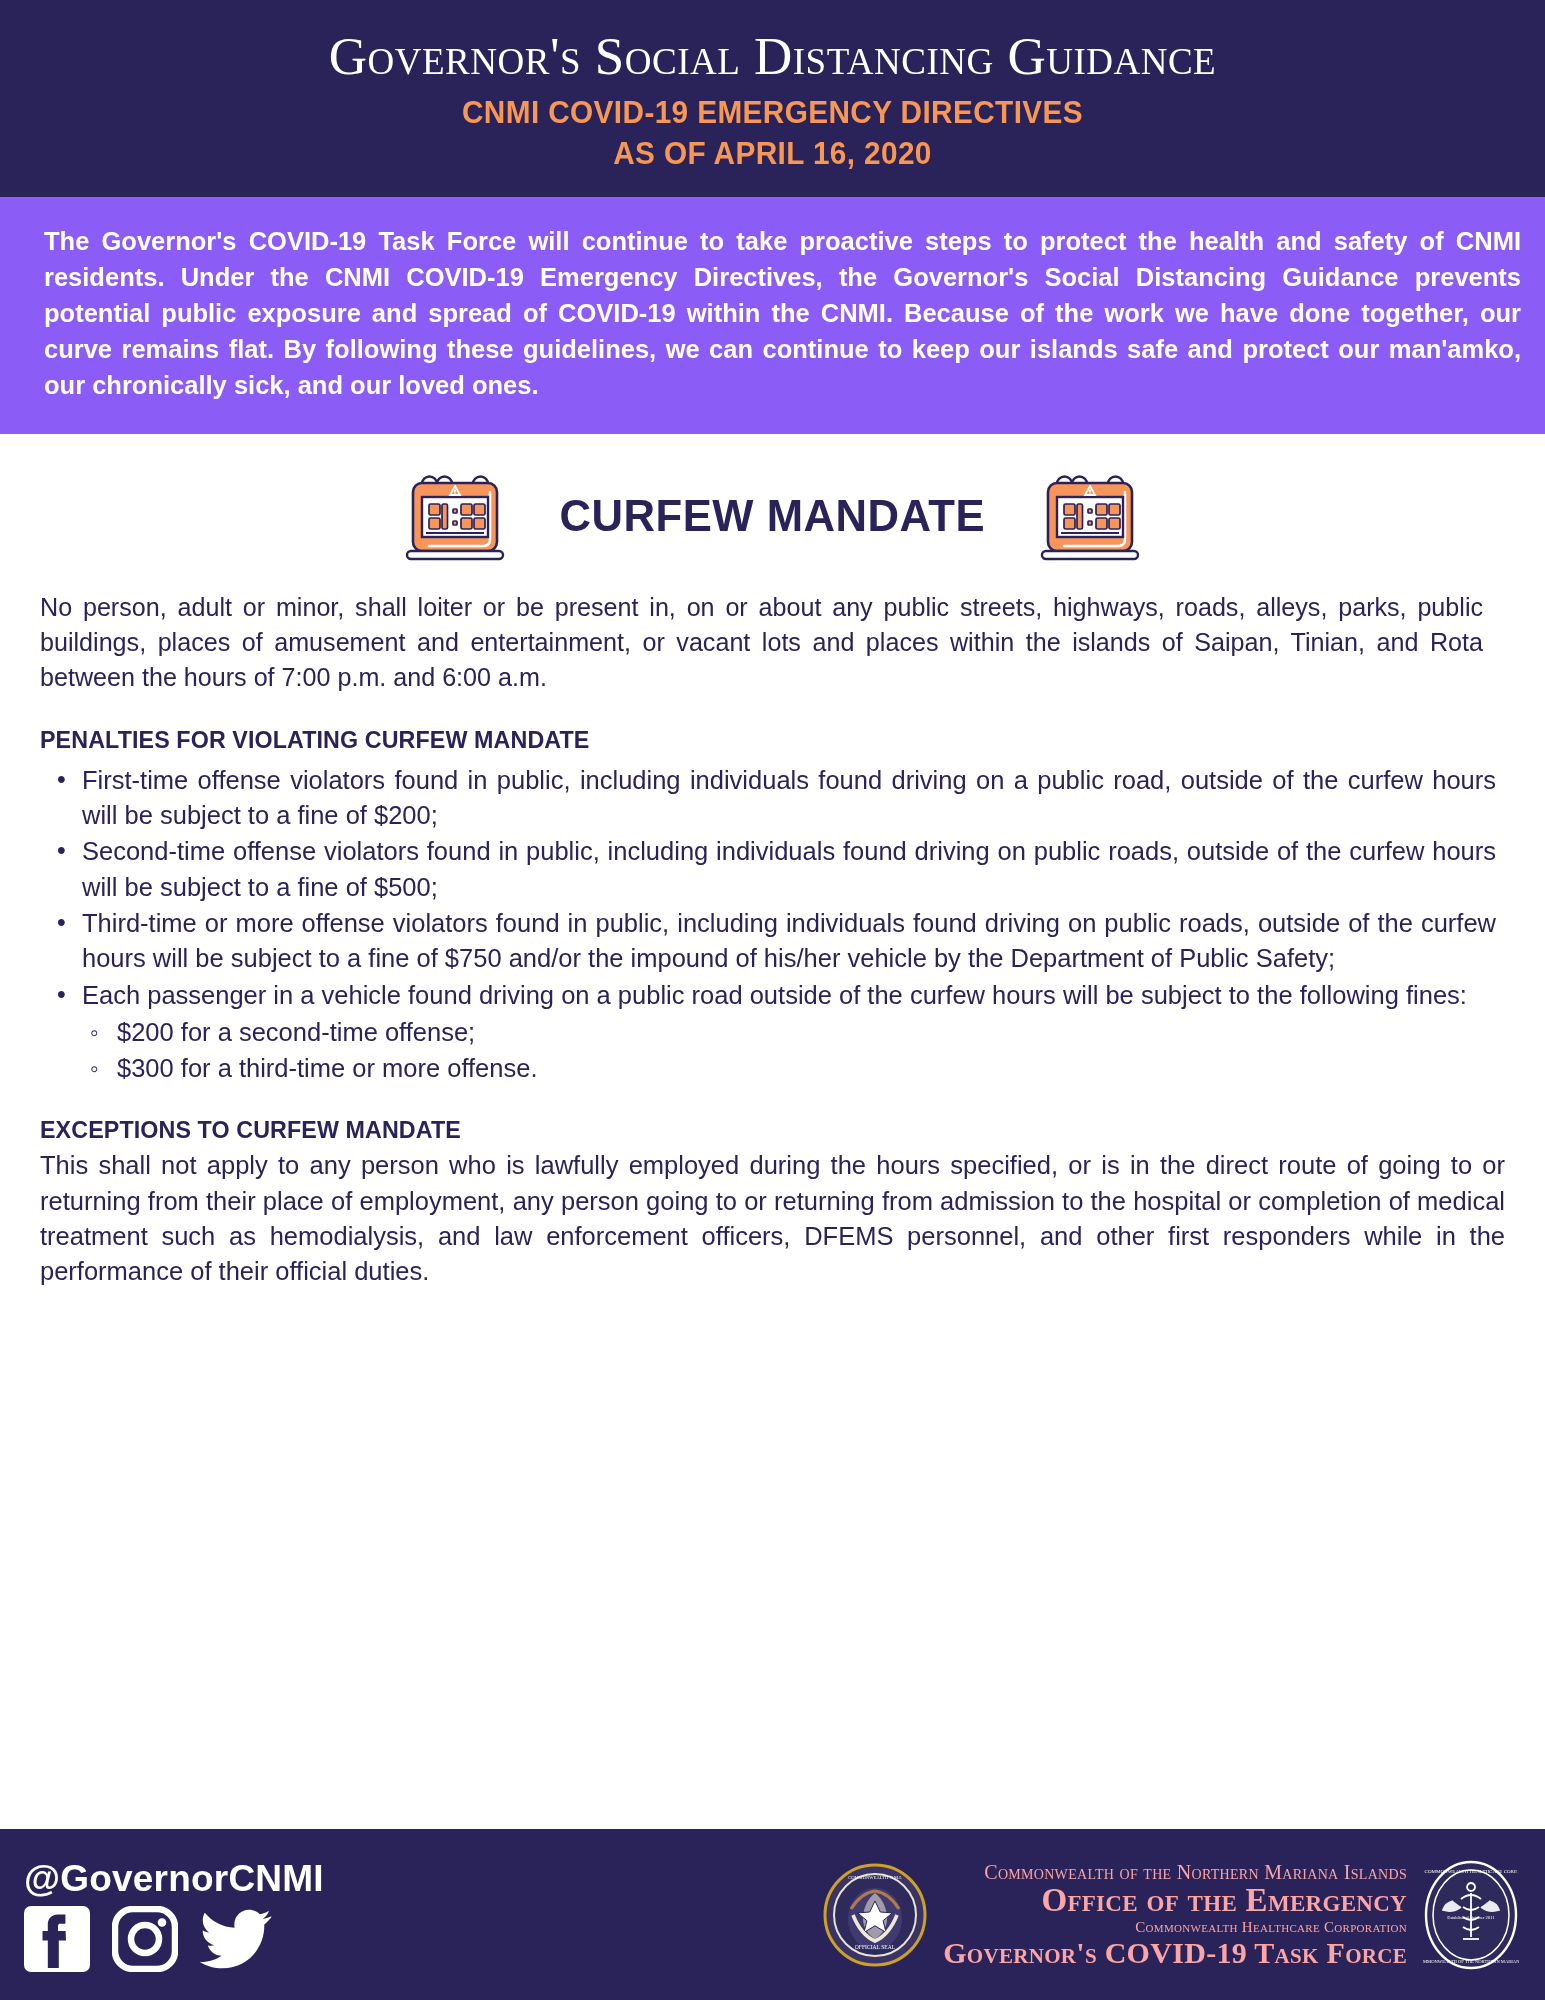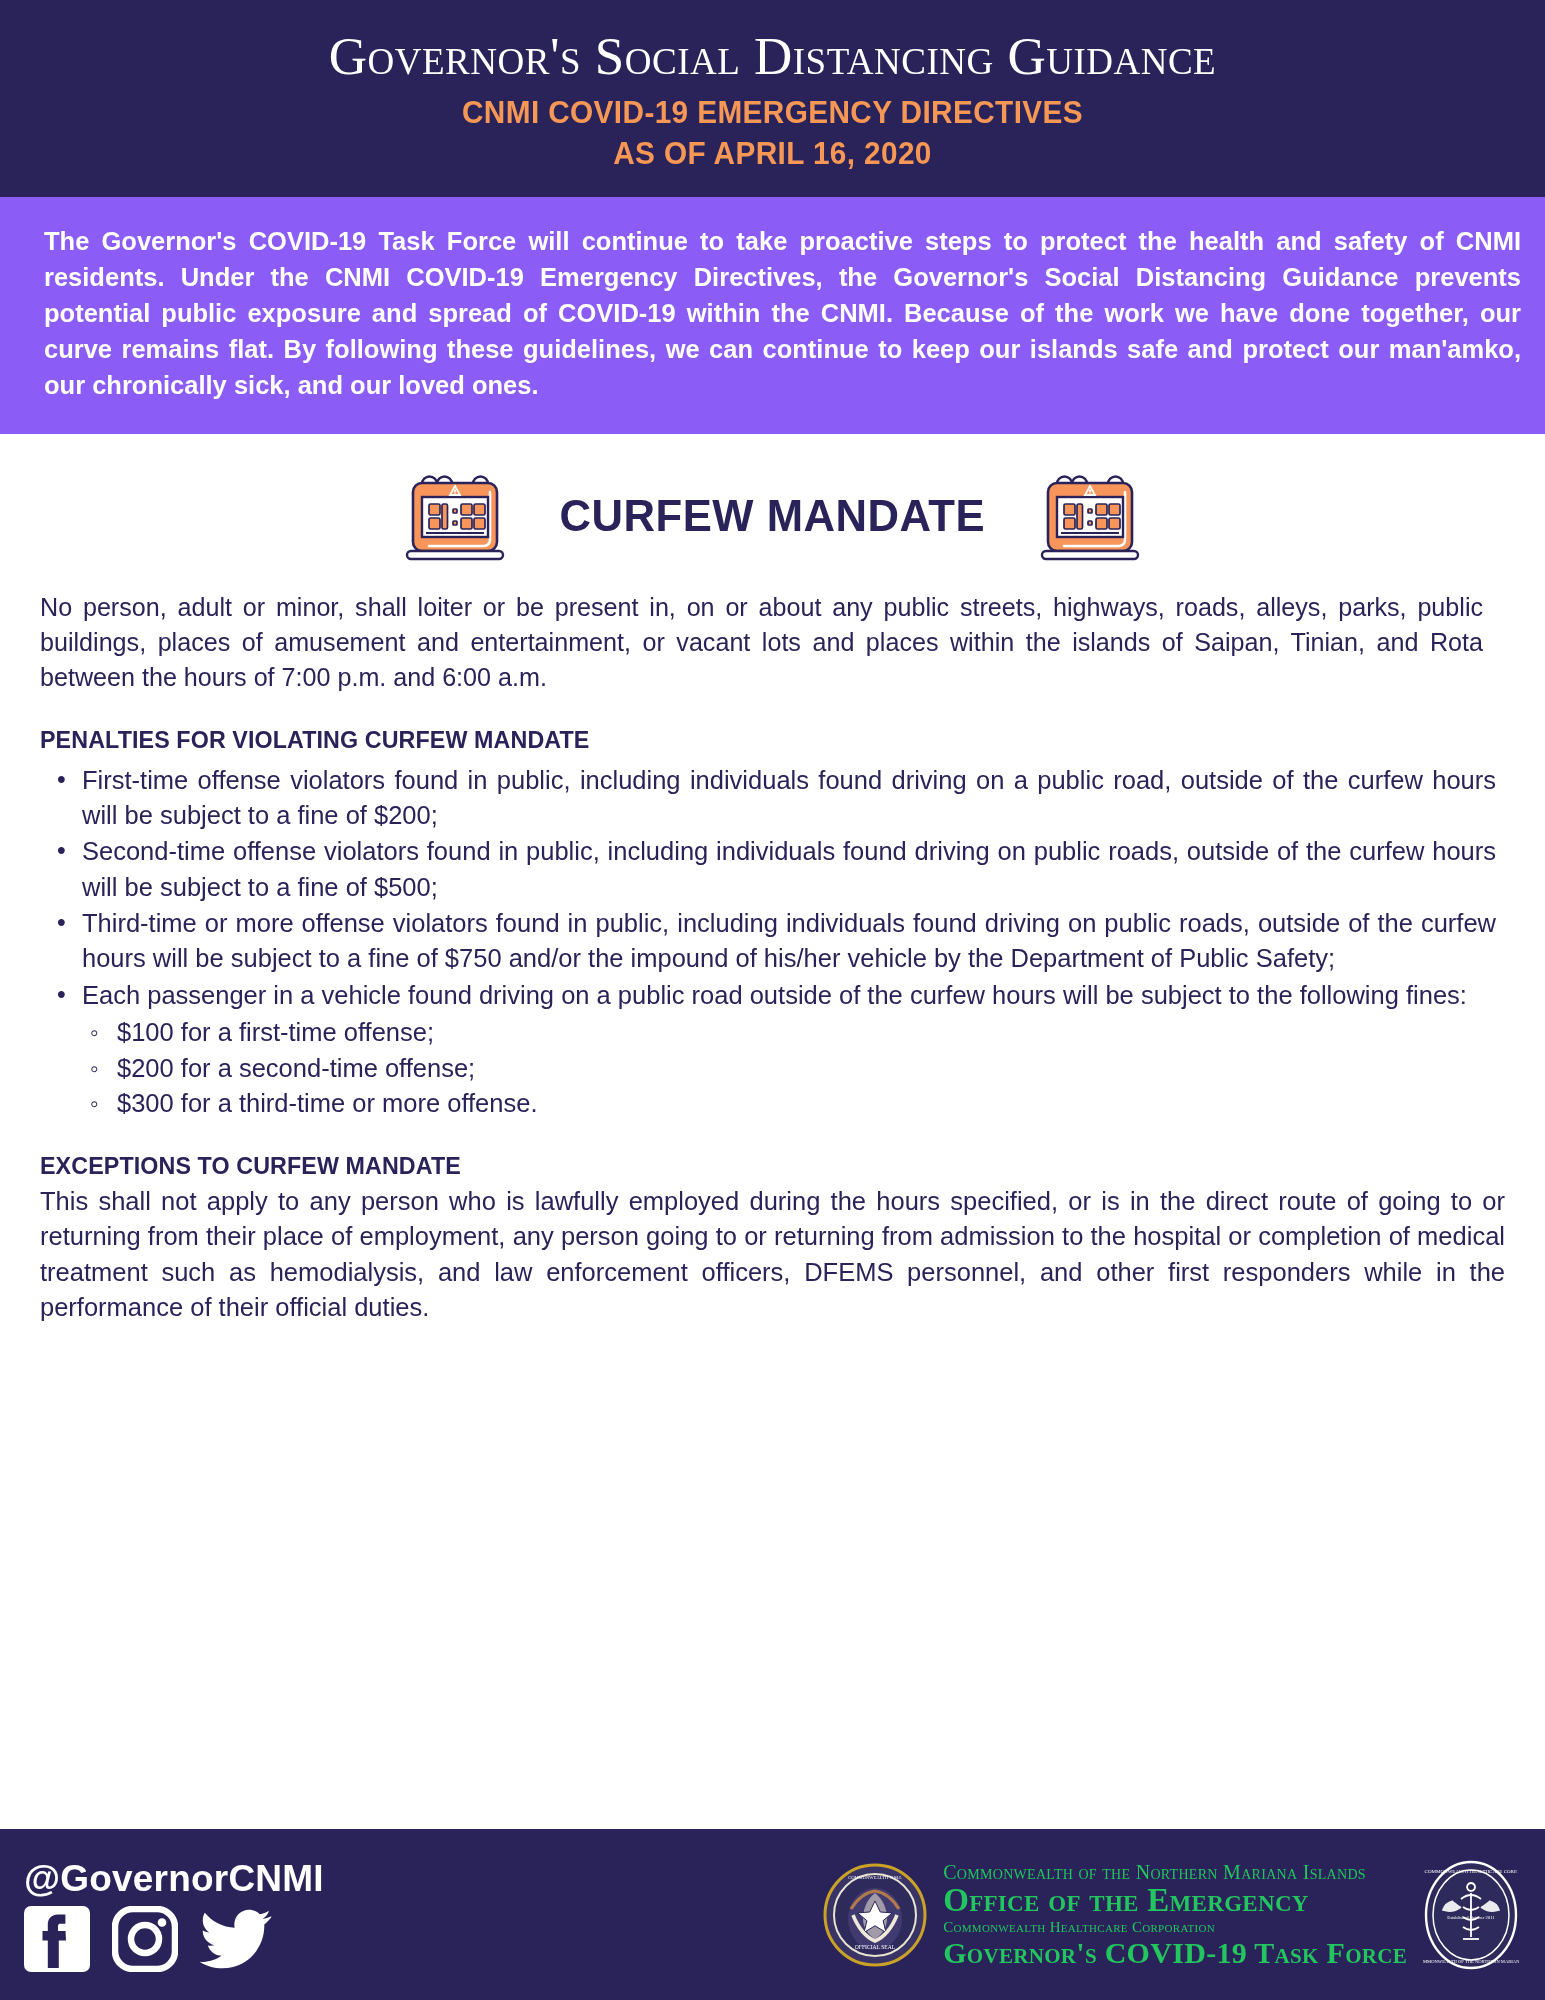--- a/index.html
+++ b/index.html
@@ -153,22 +153,22 @@
     margin-left:auto;
     display:flex;
     align-items:center;
     gap:16px;
     padding-right:26px;
   }
   .seal-left { width:104px; height:104px; }
   .seal-right { width:96px; height:112px; }
   .footer-lines {
     font-family:"Liberation Serif", serif;
-    color:#22c55e;
-    text-align:left;
+    color:#fca5a5;
+    text-align:right;
     line-height:1.0;
   }
   .fl1 { font-size:20px; font-variant:small-caps; letter-spacing:0.3px; }
   .fl2 { font-size:33px; font-variant:small-caps; font-weight:bold; letter-spacing:0.3px; margin:2px 0 3px 0; }
   .fl3 { font-size:15px; font-variant:small-caps; letter-spacing:0.3px; }
   .fl4 { font-size:30px; font-variant:small-caps; font-weight:bold; letter-spacing:0.3px; margin-top:3px; }
 </style>
 </head>
 <body>
 
@@ -252,21 +252,20 @@
 
   <div class="sec-title">PENALTIES FOR VIOLATING CURFEW MANDATE</div>
 
   <ul class="lvl1">
     <li>First-time offense violators found in public, including individuals found driving on a public road, outside of the curfew hours will be subject to a fine of $200;</li>
     <li>Second-time offense violators found in public, including individuals found driving on public roads, outside of the curfew hours will be subject to a fine of $500;</li>
     <li>Third-time or more offense violators found in public, including individuals found driving on public roads, outside of the curfew hours will be subject to a fine of $750 and/or the impound of his/her vehicle by the Department of Public Safety;</li>
     <li>
       <span>Each passenger in a vehicle found driving on a public road outside of the curfew hours will be subject to the following fines:</span>
       <ul class="lvl2">
-        <li>$100 for a first-time offense;</li>
         <li>$200 for a second-time offense;</li>
         <li>$300 for a third-time or more offense.</li>
       </ul>
     </li>
   </ul>
 
   <div class="sec-title">EXCEPTIONS TO CURFEW MANDATE</div>
   <p class="exc-para">This shall not apply to any person who is lawfully employed during the hours specified, or is in the direct route of going to or returning from their place of employment, any person going to or returning from admission to the hospital or completion of medical treatment such as hemodialysis, and law enforcement officers, DFEMS personnel, and other first responders while in the performance of their official duties.</p>
 
 </div>

